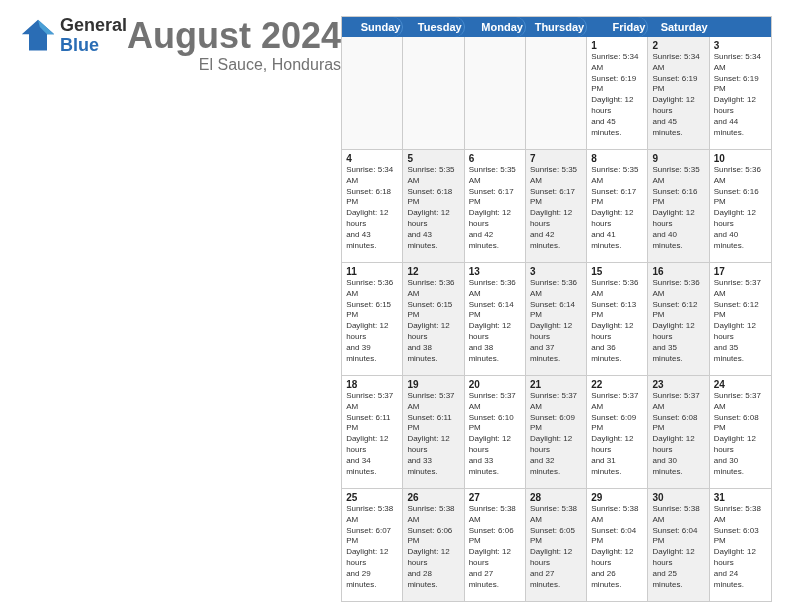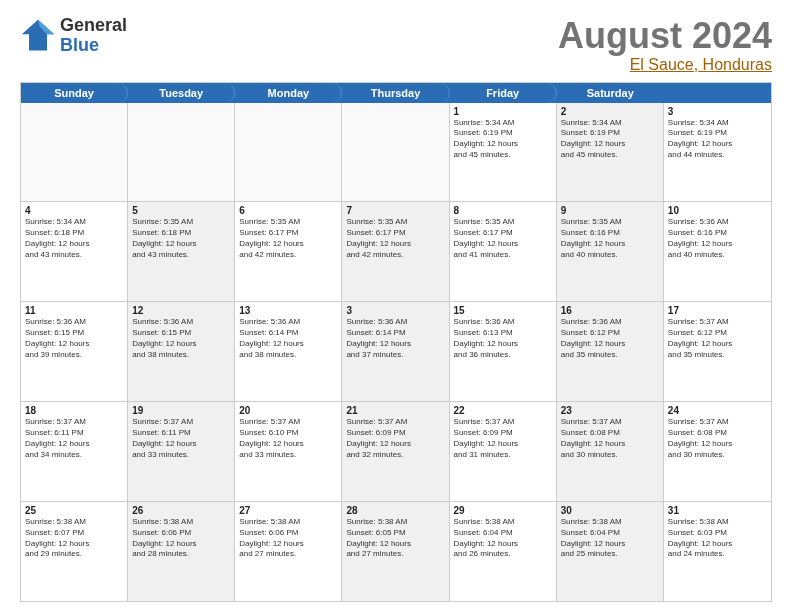--- a/index.html
+++ b/index.html
@@ -8,21 +8,21 @@
       background: #fff;
       width: 792px;
       height: 612px;
       overflow: hidden;
     }
     .page {
       width: 792px;
       height: 612px;
       padding: 16px 20px 10px 20px;
       display: flex;
-      flex-direction: column;
+      flex-direction: row;
     }
     .header {
       display: flex;
       justify-content: space-between;
       align-items: flex-start;
       margin-bottom: 8px;
     }
     .logo {
       display: flex;
       align-items: center;
@@ -51,39 +51,38 @@
       text-align: right;
     }
     .title-month {
       font-size: 36px;
       font-weight: bold;
       color: #737373;
       line-height: 1.1;
     }
     .title-location {
       font-size: 16px;
-      color: #a16207;
-      text-decoration: underline;
+      color: #737373;
     }
     .calendar {
       flex: 1;
       display: flex;
       flex-direction: column;
       border: 1px solid #ccc;
     }
     .cal-header {
       display: grid;
       grid-template-columns: repeat(7, 1fr);
       background: #2a6db5;
     }
     .cal-header-cell {
       color: #fff;
       font-size: 11px;
       font-weight: bold;
-      text-align: center;
+      text-align: right;
       padding: 4px 2px;
       border-right: 1px solid #4a8dd0;
       border-radius: 10px;
     }
     .cal-header-cell:last-child { border-right: none; }
     .cal-body {
       flex: 1;
       display: flex;
       flex-direction: column;
     }

